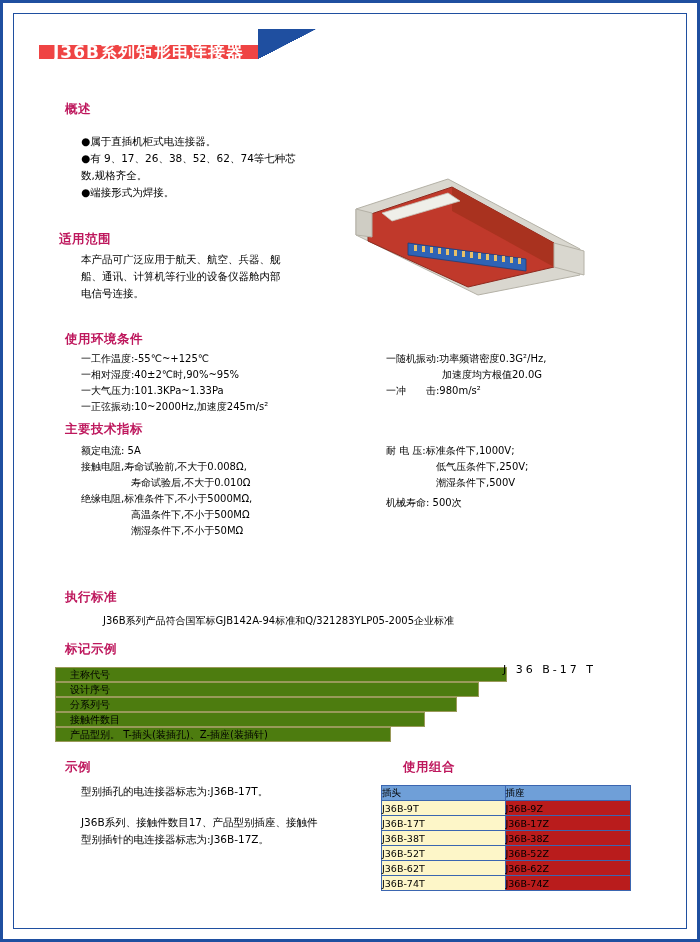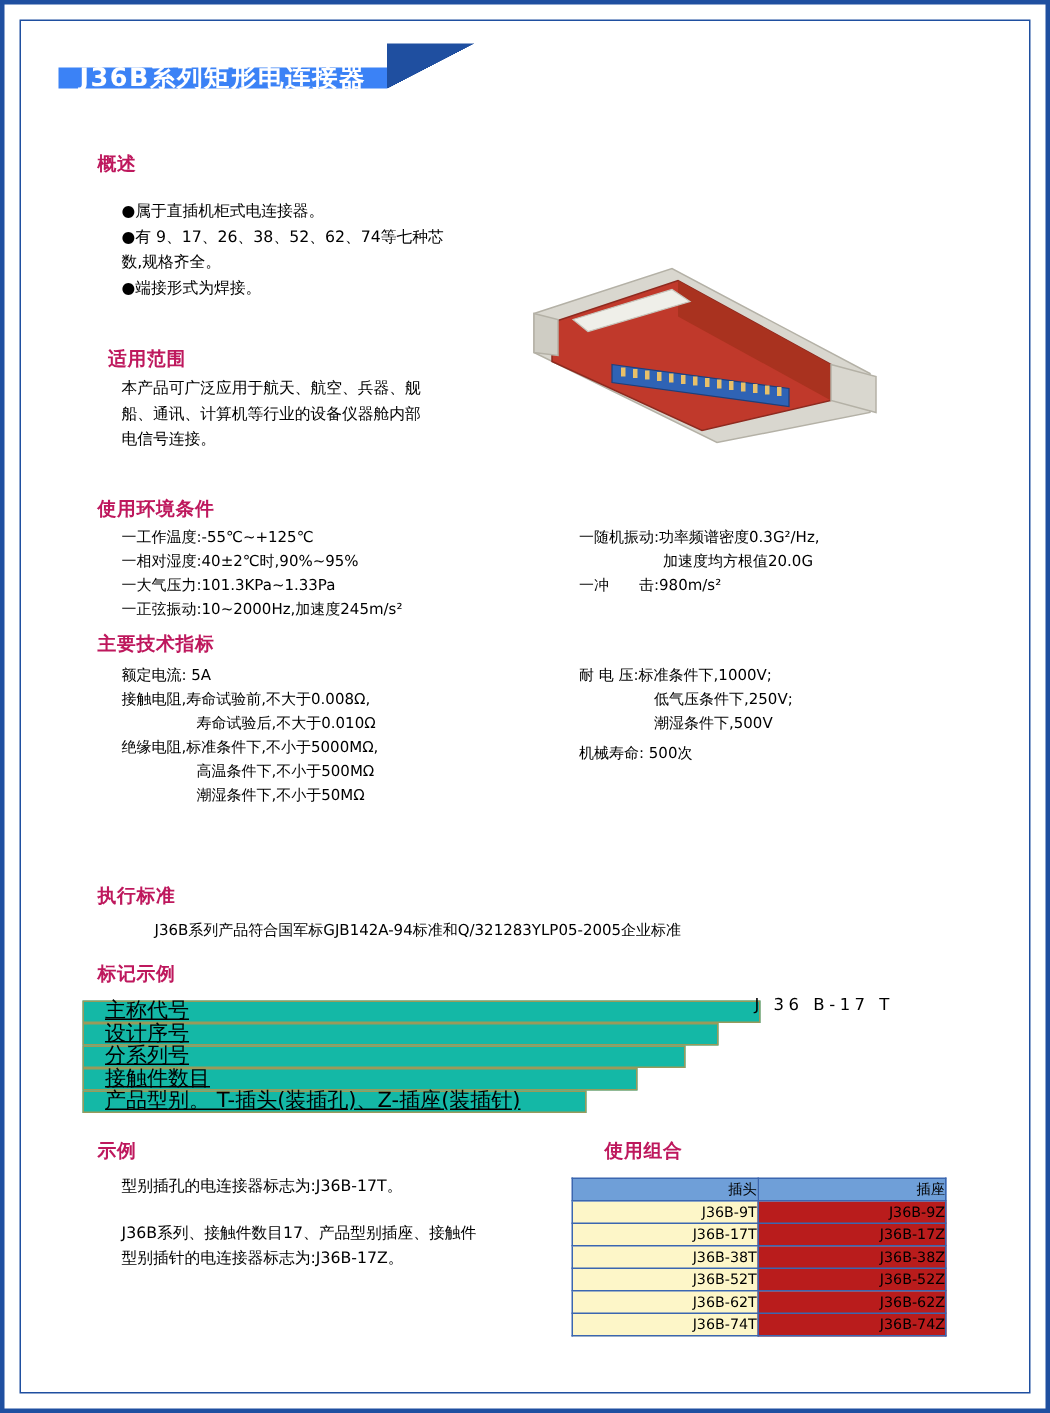--- a/index.html
+++ b/index.html
@@ -32,21 +32,21 @@
 
   
   .banner {
     position: absolute;
     left: 36px; top: 26px;
     height: 30px;
     display: flex;
     align-items: stretch;
   }
   .banner-main {
-    background: #3b82f6;
+    background: #ef4444;
     color: #ffffff;
     font-size: 17px;
     font-weight: bold;
     letter-spacing: 1px;
     padding: 0 14px;
     display: flex;
     align-items: center;
     line-height: 1;
     margin-top: 16px;
   }
@@ -85,48 +85,47 @@
 
   
   .mark-box {
     position: absolute;
     left: 40px; top: 664px;
     width: 520px; height: 78px;
   }
   .mark-row {
     position: absolute;
     height: 15px;
-    background: #14b8a6;
+    background: #4d7c0f;
     border: 1px solid #9a9a5a;
     box-sizing: border-box;
-    font-size: 14px;
+    font-size: 10px;
     line-height: 13px;
     padding-left: 14px;
     color: #000;
     white-space: nowrap;
-    text-decoration: underline;
   }
   .code-line {
     position: absolute;
     font-size: 11px;
     letter-spacing: 3px;
     white-space: nowrap;
   }
 
   
   .combo {
     position: absolute;
     left: 378px; top: 782px;
     width: 250px;
     border-collapse: collapse;
     font-size: 9.5px;
   }
   .combo th, .combo td {
     border: 1px solid #3b66b0;
-    text-align: right;
+    text-align: left;
     height: 14px;
     padding: 0;
   }
   .combo th {
     background: #6f9fd8;
     color: #000;
     font-weight: normal;
   }
   .combo td {
     background: #fdf6c8;
@@ -148,21 +147,21 @@
   </div>
 
   <div class="sec-h" style="left:40px; top:98px;">概述</div>
   <div class="txt" style="left:40px; top:130px; width:280px;">
     <div class="bullet-line">●属于直插机柜式电连接器。</div>
     <div class="bullet-line">●有 9、17、26、38、52、62、74等七种芯</div>
     <div class="bullet-line">数,规格齐全。</div>
     <div class="bullet-line">●端接形式为焊接。</div>
   </div>
 
-  <div class="sec-h" style="left:47px; top:228px;">适用范围</div>
+  <div class="sec-h" style="left:34px; top:228px;">适用范围</div>
   <div class="txt" style="left:40px; top:248px; width:290px;">
     <div>本产品可广泛应用于航天、航空、兵器、舰</div>
     <div>船、通讯、计算机等行业的设备仪器舱内部</div>
     <div>电信号连接。</div>
   </div>
 
   <div class="photo">
     <svg viewBox="0 0 250 140" width="250" height="140">
 
       <polygon points="8,46 100,16 232,86 232,112 130,132 8,72" fill="#d9d7cf" stroke="#b4b1a6" stroke-width="1"></polygon>

